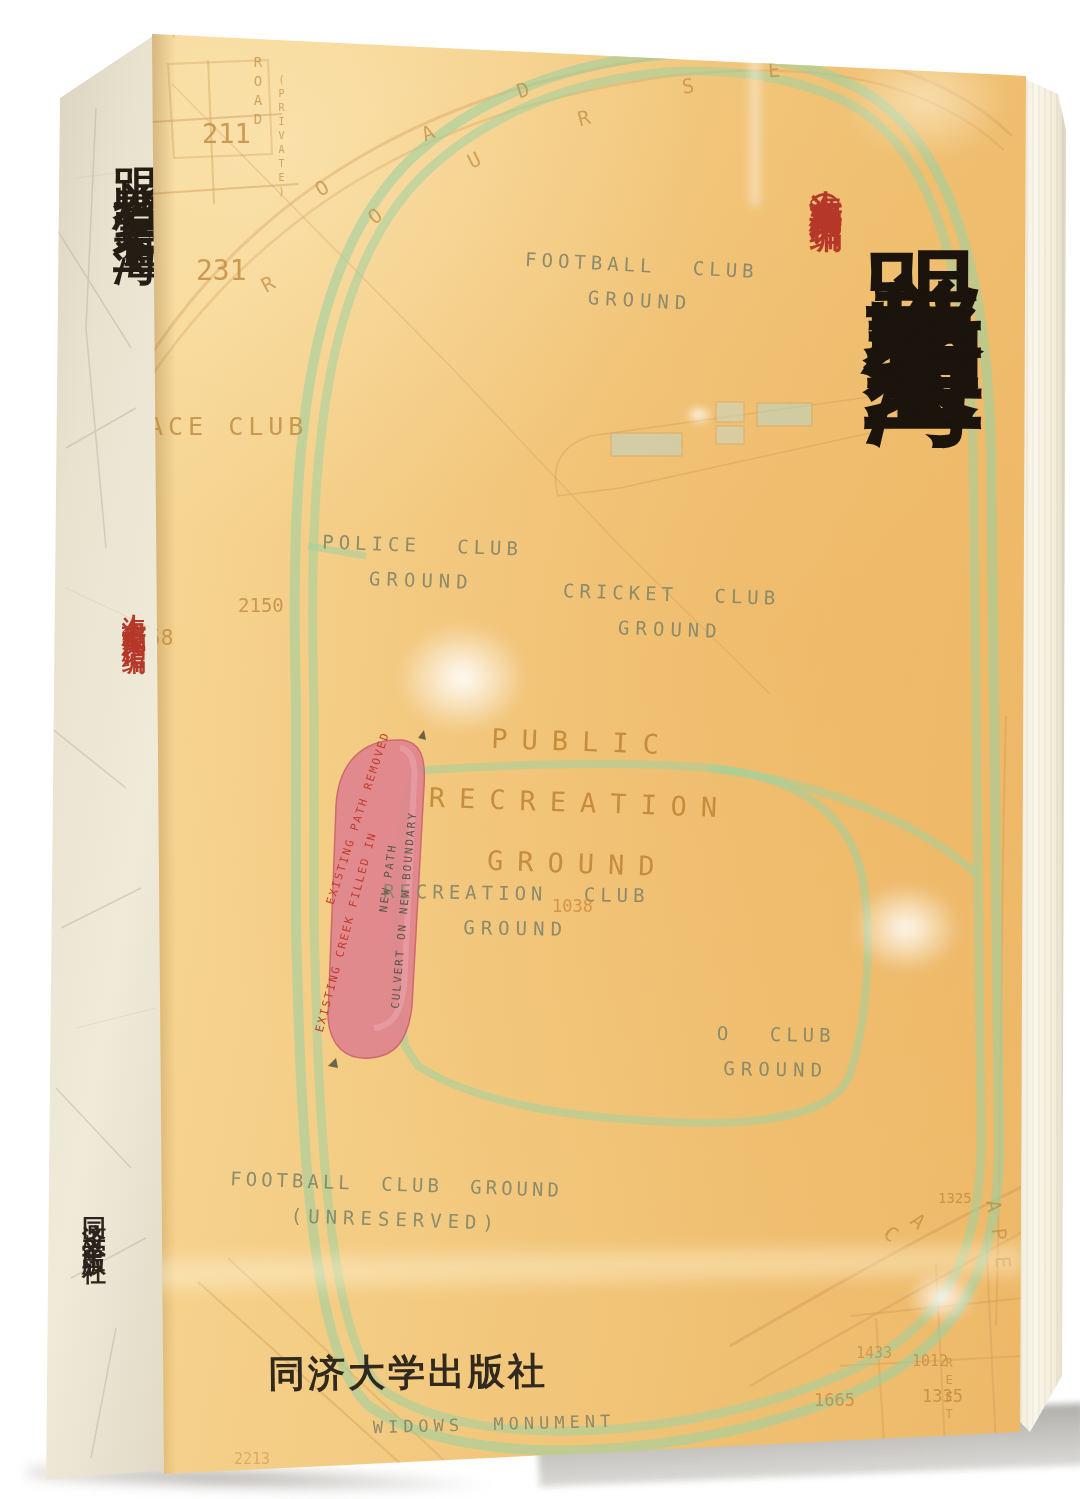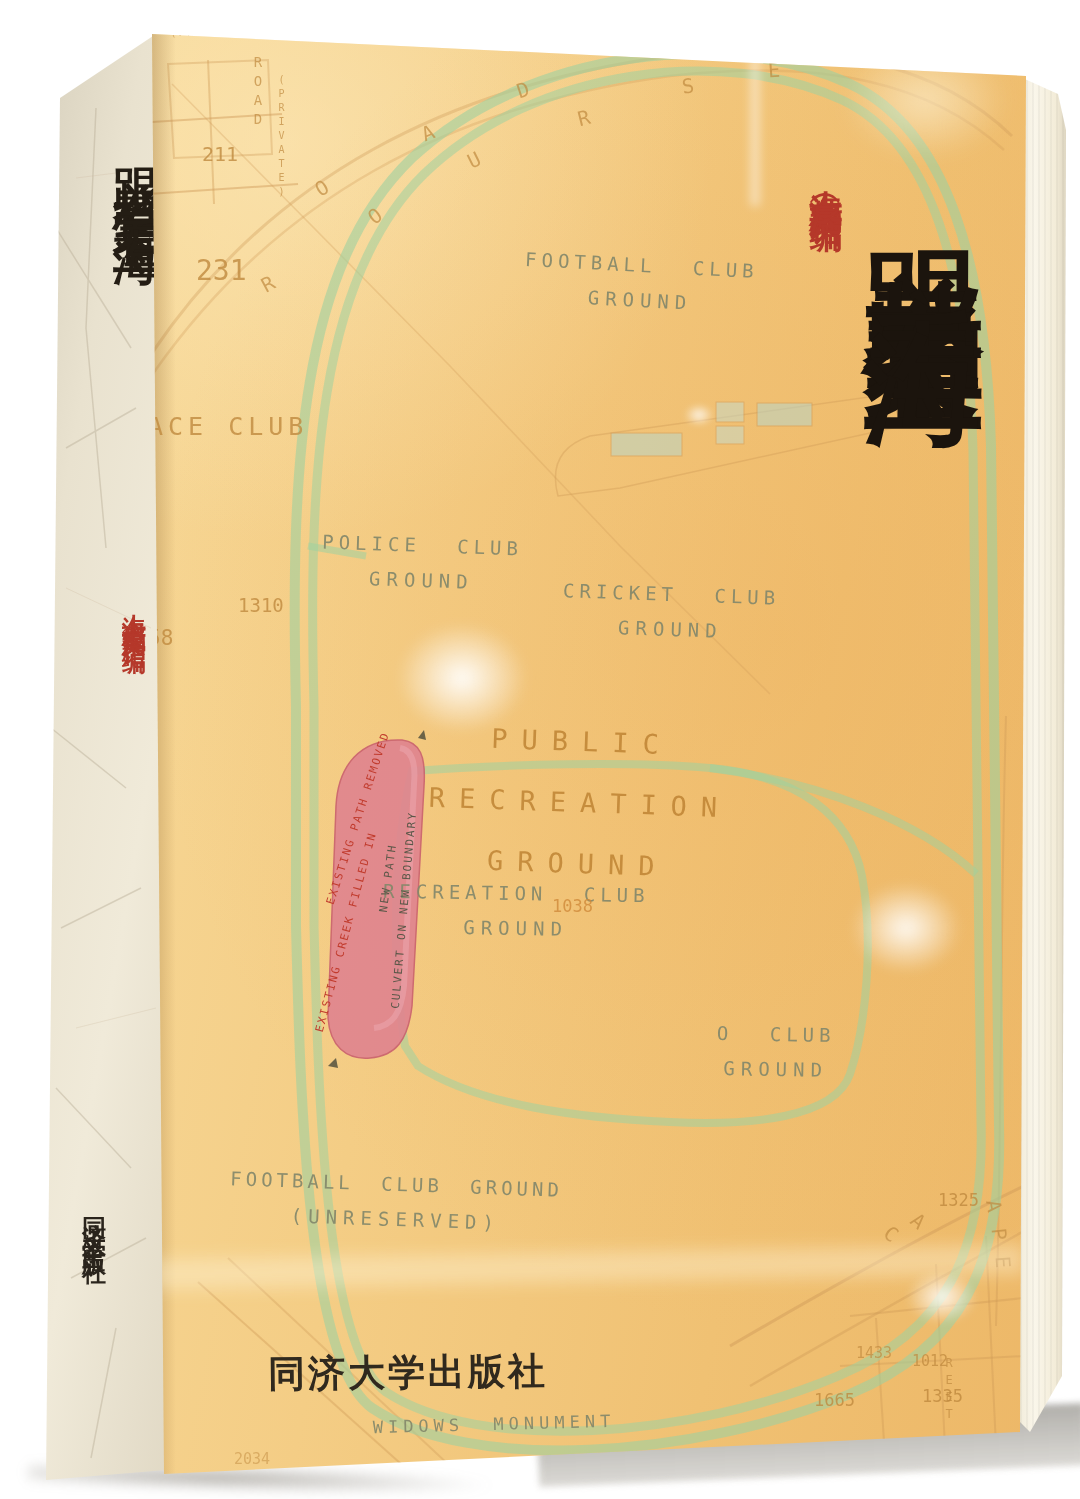--- a/index.html
+++ b/index.html
@@ -202,27 +202,27 @@
       <span class="l2">(UNRESERVED)</span>
     </div>
     <div class="map-label" style="left:344px;top:1388px;--r:-1.5deg;font-size:17px;word-spacing:14px">WIDOWS MONUMENT</div>
 
     <div class="map-num" style="left:-2px;top:386px;font-size:25px;letter-spacing:5px">ACE CLUB</div>
     <div class="map-num" style="left:20px;top:0px;font-size:11px;letter-spacing:2px;opacity:.6">(PRIVATE.)</div>
     <div class="vsmall" style="left:100px;top:28px;font-size:14px">ROAD</div>
     <div class="vsmall" style="left:126px;top:48px;font-size:10px">(PRIVATE)</div>
     <div class="vsmall" style="left:792px;top:1330px;font-size:12px;color:#c08a3f">REET</div>
 
-    <div class="map-num" style="left:52px;top:116px;font-size:20px">211</div>
+    <div class="map-num" style="left:52px;top:92px;font-size:27px">211</div>
     <div class="map-num" style="left:46px;top:228px;font-size:28px">231</div>
-    <div class="map-num" style="left:88px;top:568px;font-size:19px">1310</div>
+    <div class="map-num" style="left:88px;top:568px;font-size:19px">2150</div>
     <div class="map-num" style="left:-2px;top:600px;font-size:21px">58</div>
-    <div class="map-num" style="left:84px;top:1424px;font-size:15px;opacity:.5">2034</div>
+    <div class="map-num" style="left:84px;top:1424px;font-size:15px;opacity:.5">2213</div>
     <div class="map-num" style="left:0px;top:1374px;font-size:15px;opacity:.6">0</div>
-    <div class="map-num" style="left:788px;top:1164px;font-size:17px">1325</div>
+    <div class="map-num" style="left:788px;top:1164px;font-size:14px">1325</div>
     <div class="map-num" style="left:706px;top:1318px;font-size:15px;opacity:.7">1433</div>
     <div class="map-num" style="left:762px;top:1326px;font-size:15px;opacity:.75">1012</div>
     <div class="map-num" style="left:772px;top:1360px;font-size:17px">1335</div>
     <div class="map-num" style="left:664px;top:1364px;font-size:17px">1665</div>
 
     <div class="curve-letter" style="left:166px;top:150px;transform:rotate(-32deg)">O</div>
     <div class="curve-letter" style="left:219px;top:178px;transform:rotate(-36deg)">O</div>
     <div class="curve-letter" style="left:112px;top:246px;transform:rotate(-28deg)">R</div>
     <div class="curve-letter" style="left:272px;top:95px;transform:rotate(-22deg)">A</div>
     <div class="curve-letter" style="left:318px;top:122px;transform:rotate(-26deg)">U</div>

